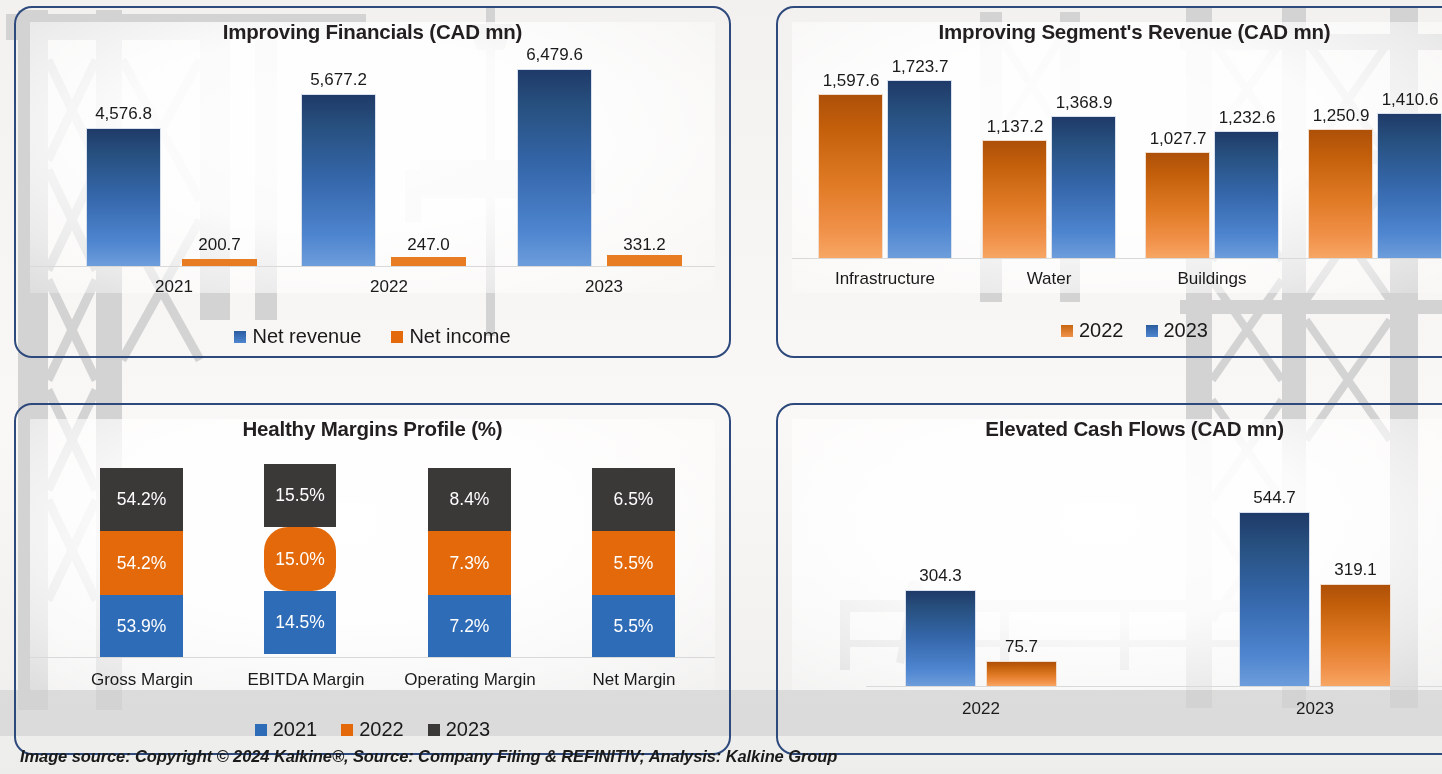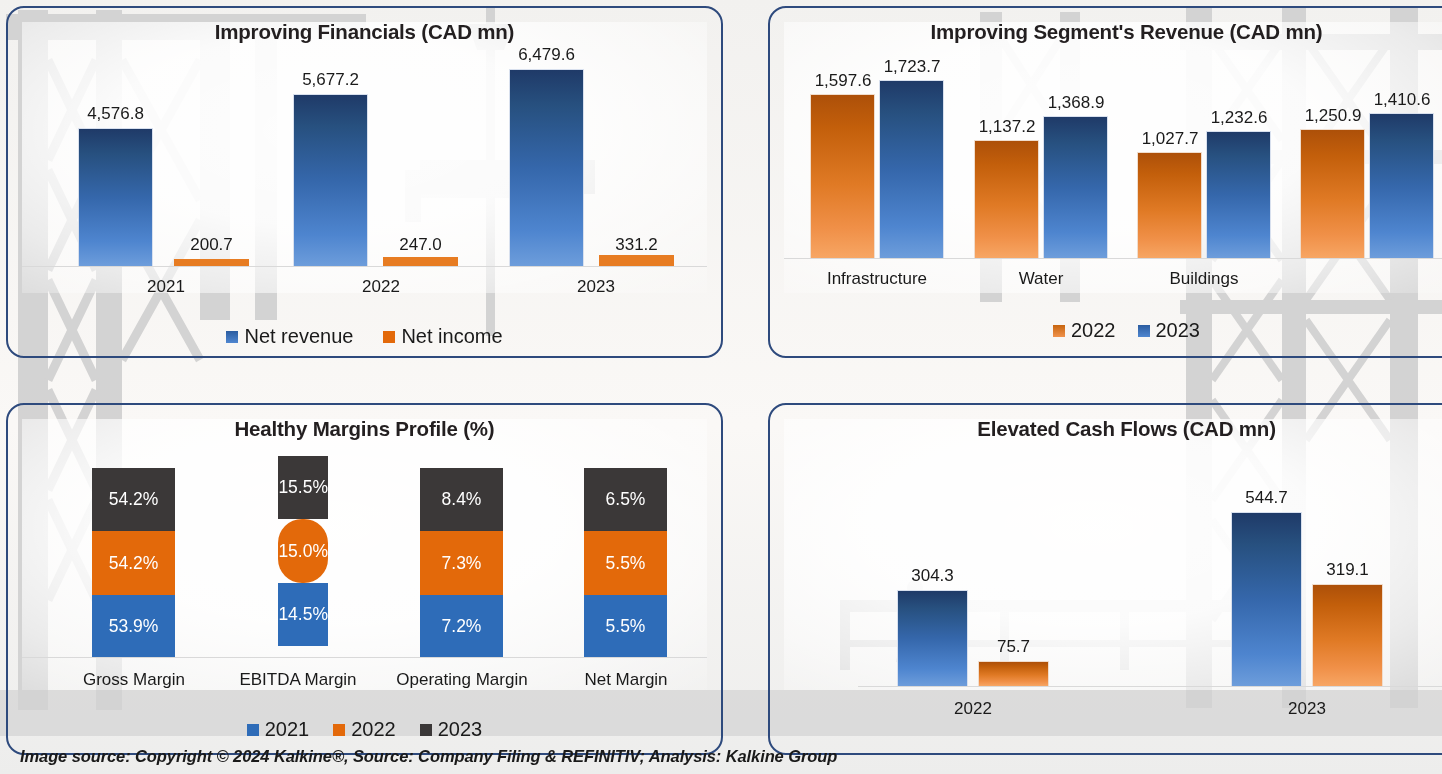--- a/index.html
+++ b/index.html
@@ -15,21 +15,21 @@
   .bg-wrap{position:absolute;inset:0;overflow:hidden;z-index:0;background:#ffffff;}
   .bg-svg{position:absolute;inset:0;width:1442px;height:774px;}
 
   
   .grid{
     position:absolute;left:0;top:0;width:1442px;height:730px;
     display:grid;
     grid-template-columns:717px 717px;
     grid-template-rows:352px 352px;
     column-gap:8px;row-gap:12px;
-    padding:6px 0 0 6px;
+    padding:6px 0 0 14px;
     box-sizing:border-box;
     z-index:2;
     gap:45px;
   }
   .panel{
     position:relative;
     border:2px solid #2e4a7d;
     border-radius:18px;
     box-sizing:border-box;
     overflow:hidden;
@@ -281,21 +281,21 @@
       <div class="plot">
         <div class="axisline" style="left:6px;right:6px;bottom:60px;"></div>
 
         <div class="stack" style="left:76px;width:83px;height:190px;bottom:60px;text-align:right;">
           <div class="seg seg-2023" style="height:63px;">54.2%</div>
           <div class="seg seg-2022" style="height:64px;">54.2%</div>
           <div class="seg seg-2021" style="height:63px;">53.9%</div>
         </div>
         <div class="cat" style="left:47px;width:142px;bottom:28px;">Gross Margin</div>
 
-        <div class="stack" style="left:240px;width:72px;height:190px;bottom:72px;align-items:flex-end;">
+        <div class="stack" style="left:240px;width:72px;height:190px;bottom:64px;">
           <div class="seg seg-2023" style="height:63px;">15.5%</div>
           <div class="seg seg-2022" style="height:64px;border-radius:24px;">15.0%</div>
           <div class="seg seg-2021" style="height:63px;">14.5%</div>
         </div>
         <div class="cat" style="left:211px;width:142px;bottom:28px;">EBITDA Margin</div>
 
         <div class="stack" style="left:404px;width:83px;height:190px;bottom:60px;">
           <div class="seg seg-2023" style="height:63px;">8.4%</div>
           <div class="seg seg-2022" style="height:64px;">7.3%</div>
           <div class="seg seg-2021" style="height:63px;">7.2%</div>

